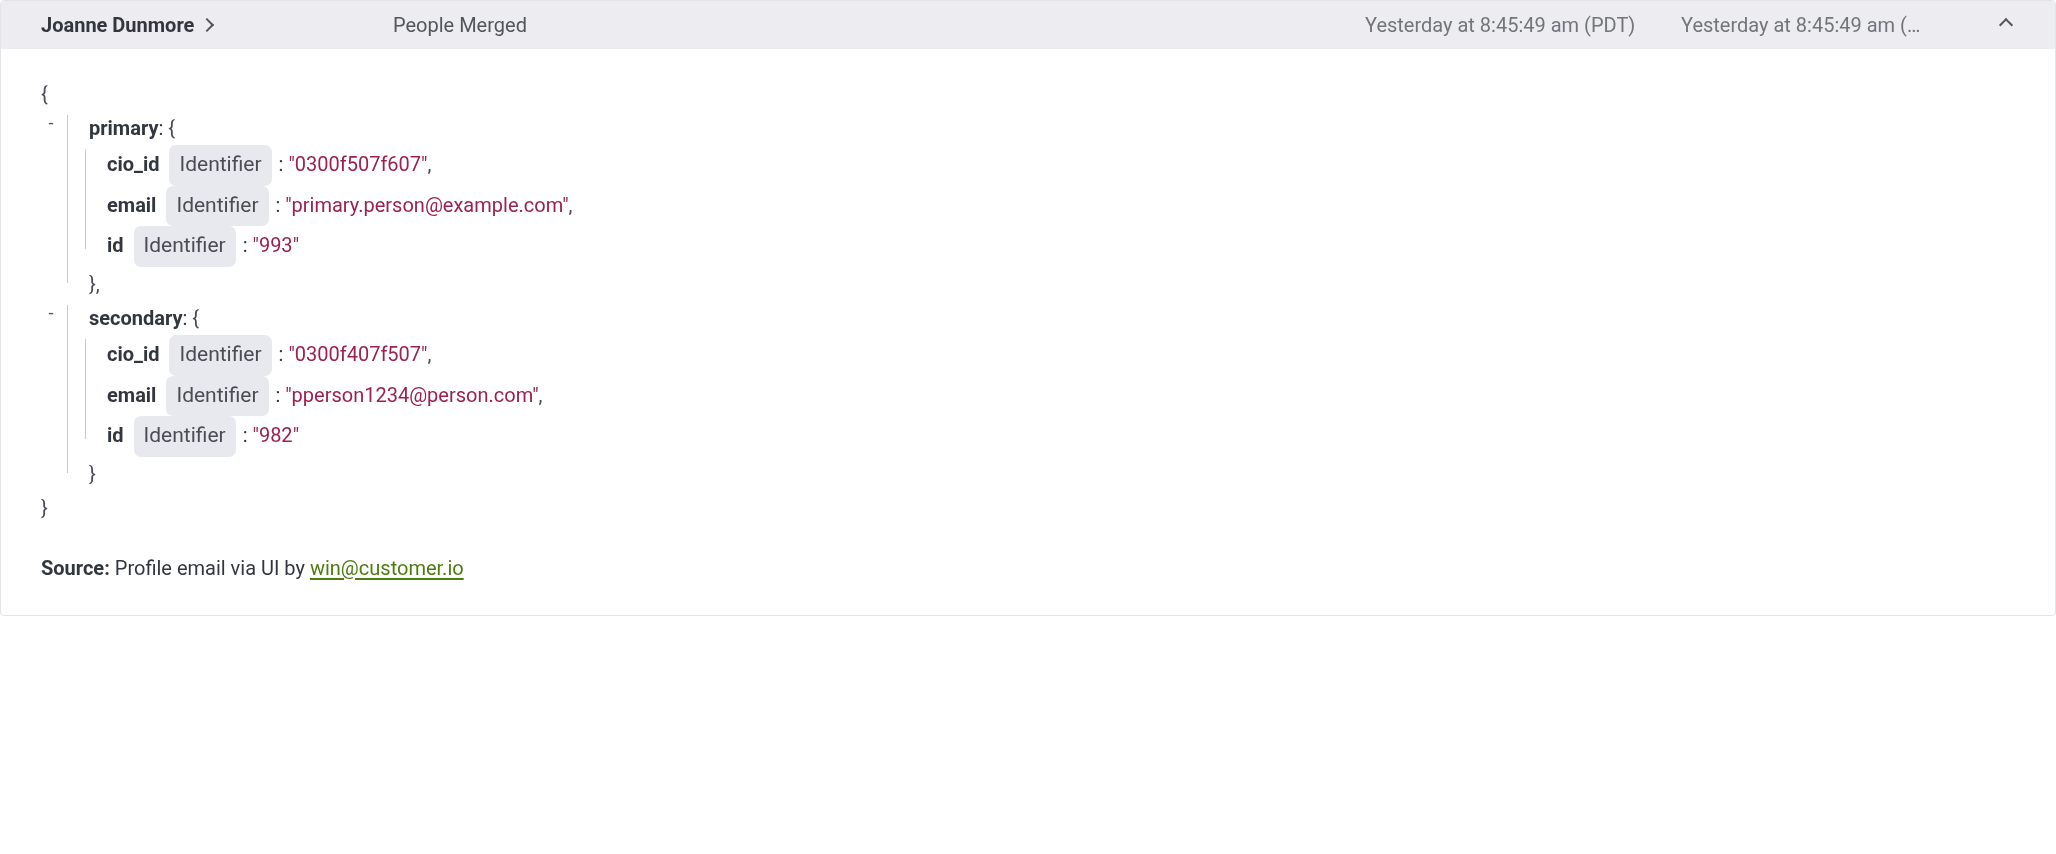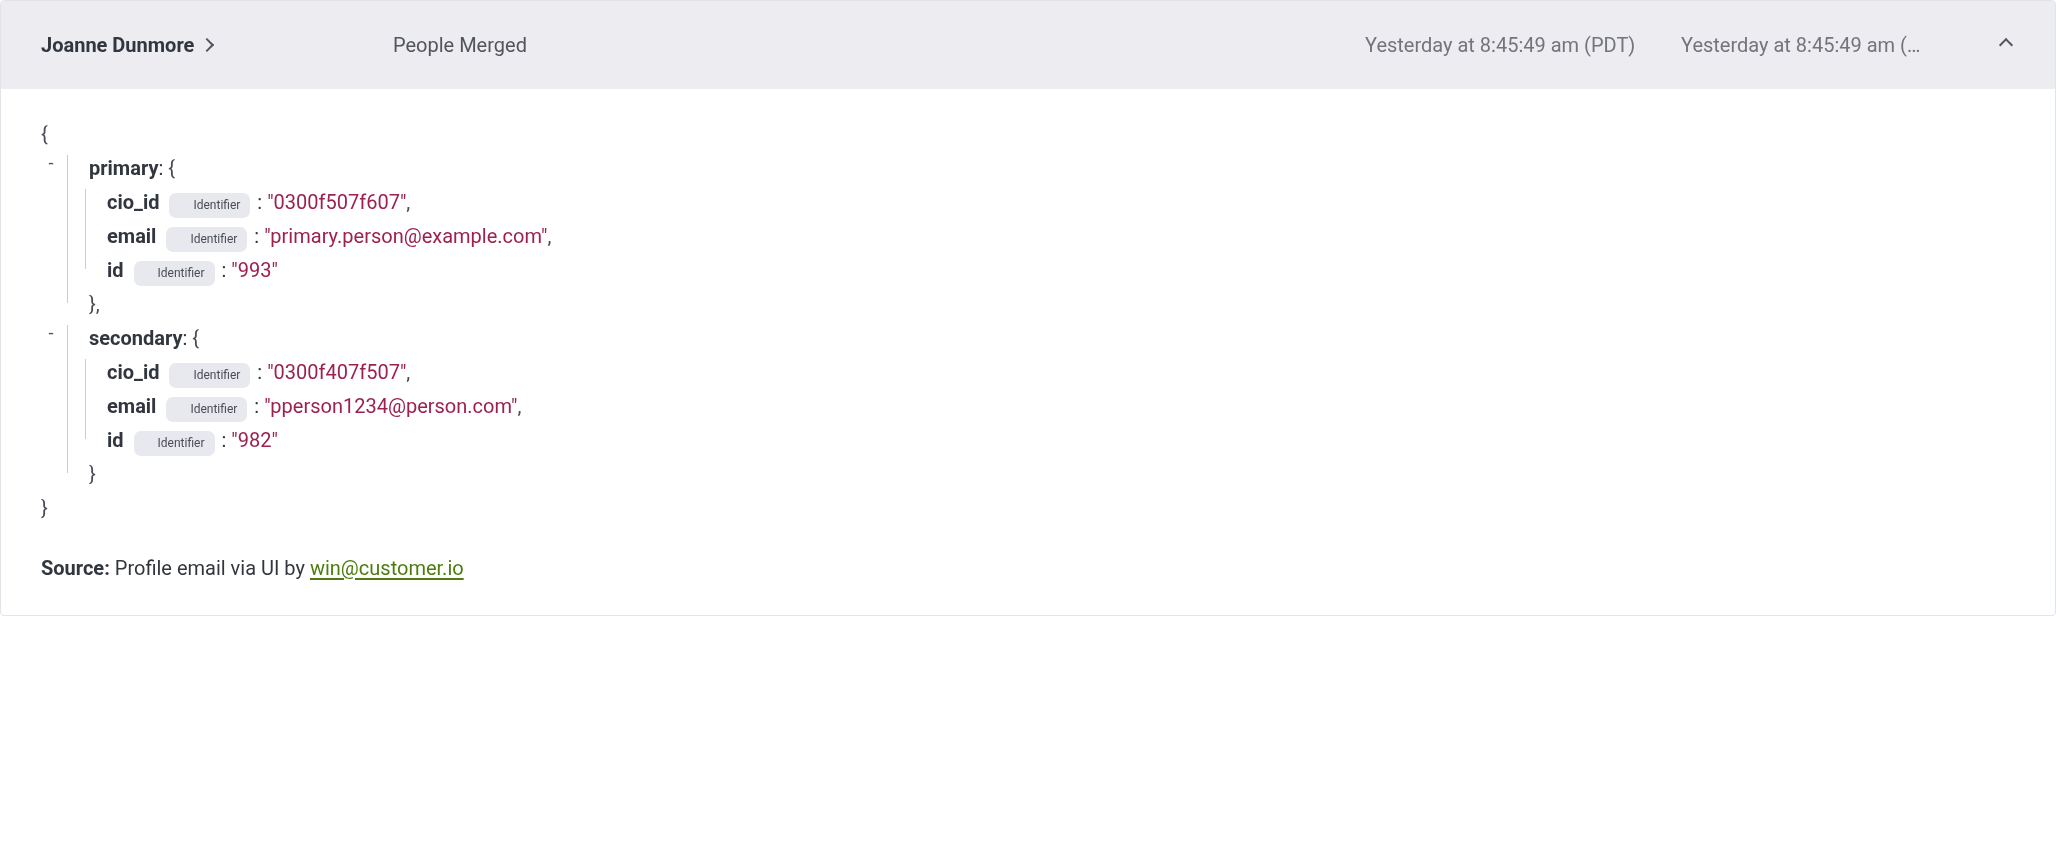--- a/index.html
+++ b/index.html
@@ -25,21 +25,21 @@
     border:1px solid #e3e4e9;
     border-radius:4px;
     overflow:hidden;
     background:#fff;
     margin:0;
   }
   .header{
     display:flex;
     align-items:center;
     background:var(--header-bg);
-    padding:32px 40px;
+    padding:12px 40px;
     gap:32px;
   }
   .h-name{
     font-weight:700;
     color:var(--text-primary);
     display:flex;
     align-items:center;
     gap:8px;
     min-width:320px;
   }
@@ -105,22 +105,22 @@
   }
   .row{padding-left:14px;position:relative;margin-left:6px;}
   .sub{margin-left:18px;}
   .key{font-weight:700;color:var(--text-primary);}
   .colon{color:var(--text-primary);}
   .badge{
     display:inline-block;
     background:var(--badge-bg);
     color:var(--badge-text);
     font-weight:400;
-    font-size:12px;
-    padding:2px 10px 3px 24px;
+    font-size:21px;
+    padding:2px 10px 3px 10px;
     border-radius:7px;
     margin:0 2px 0 10px;
   }
   .str{color:var(--str);}
   .comma{color:#4a4d55;}
 
   .source{
     margin-top:26px;
     color:#32373f;
   }

